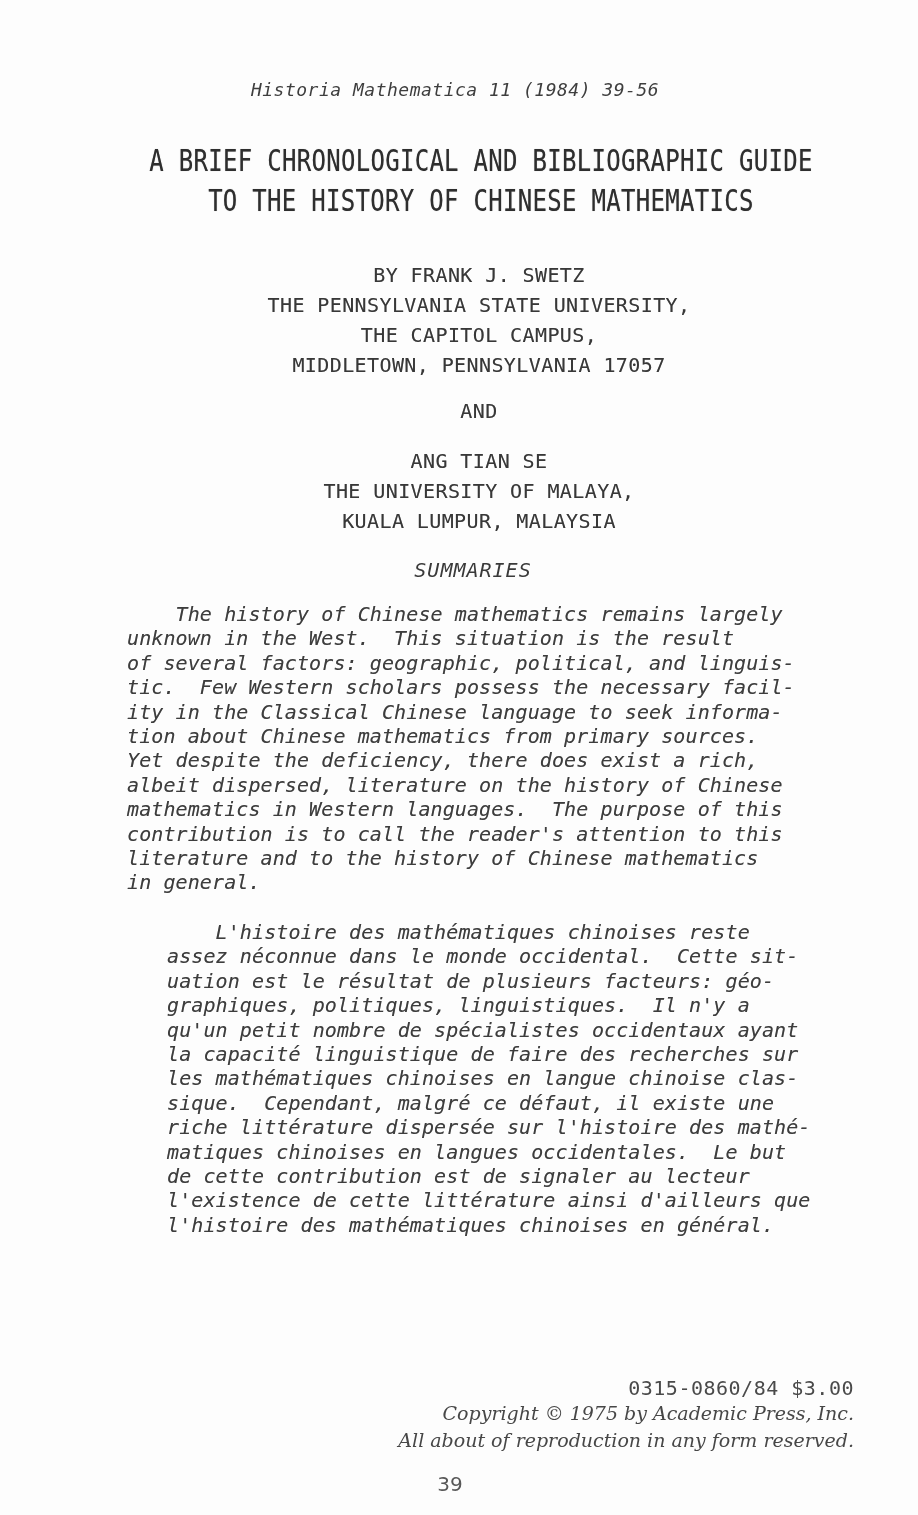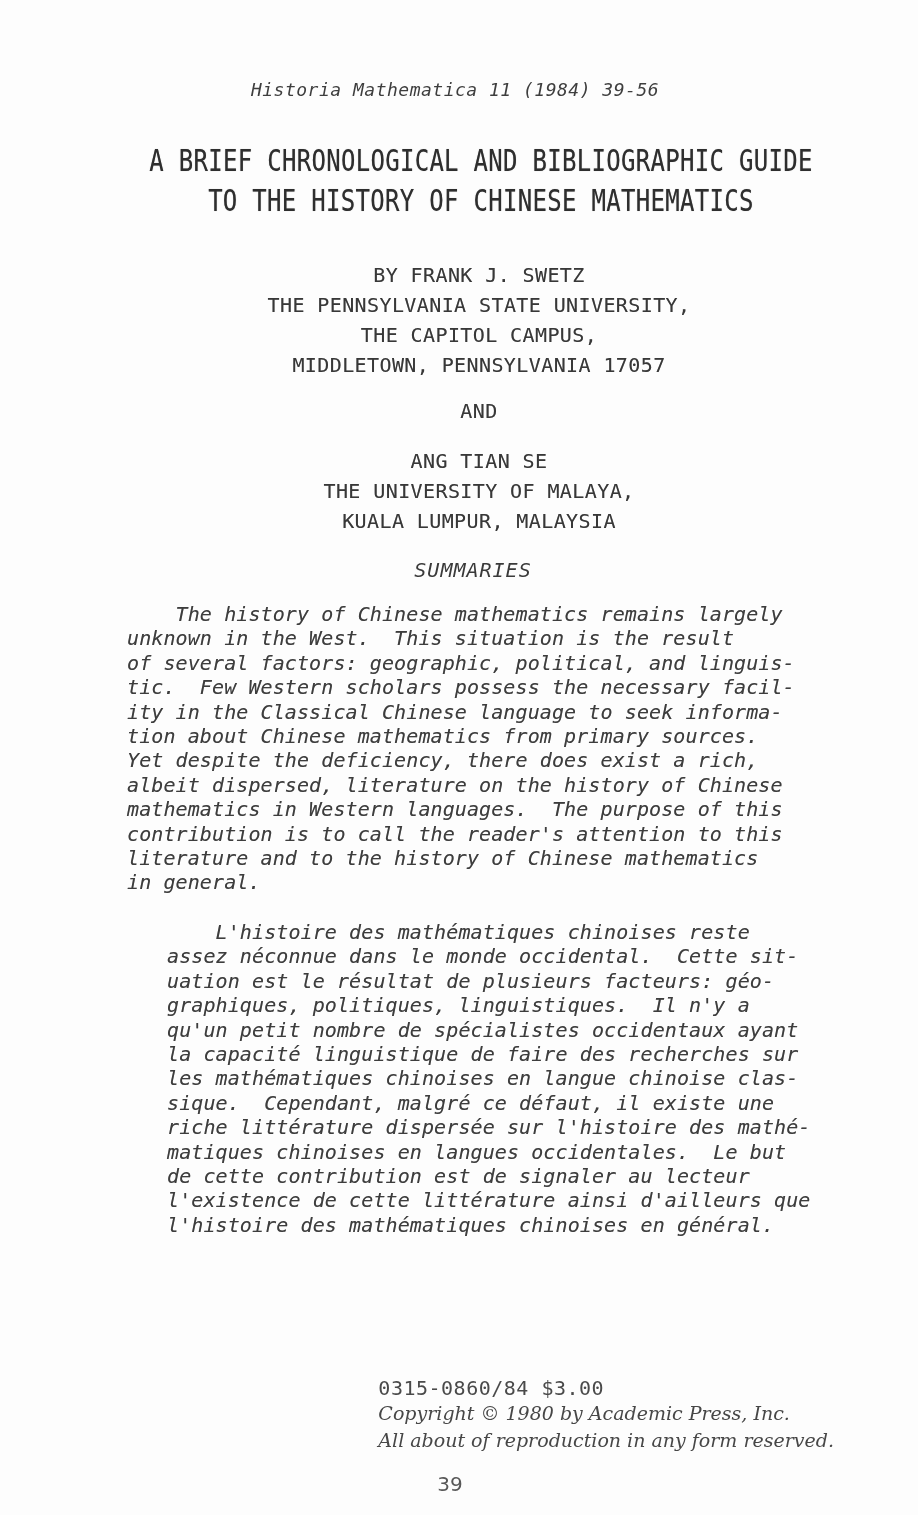--- a/index.html
+++ b/index.html
@@ -71,22 +71,22 @@
     line-height: 24.4px;
     letter-spacing: 0.1px;
     white-space: pre;
     color: #3d3d3d;
     text-shadow: 0 0 0.5px rgba(61,61,61,0.4);
   }
   .summary-english { top: 602px; }
   .summary-french  { top: 920px; margin-left: 40px; }
   .footer-block {
     top: 1376px;
-    right: 84px;
-    text-align: left;
+    right: 64px;
+    text-align: right;
     color: #4a4a4a;
     margin-left: 15px;
   }
   .footer-issn {
     font-family: "DejaVu Sans Mono", monospace;
     font-size: 20px;
     line-height: 24px;
     letter-spacing: 0.5px;
   }
   .footer-copyright, .footer-rights {
@@ -155,19 +155,19 @@
 les mathématiques chinoises en langue chinoise clas-
 sique.  Cependant, malgré ce défaut, il existe une
 riche littérature dispersée sur l'histoire des mathé-
 matiques chinoises en langues occidentales.  Le but
 de cette contribution est de signaler au lecteur
 l'existence de cette littérature ainsi d'ailleurs que
 l'histoire des mathématiques chinoises en général.</div>
 
   <div class="abs footer-block">
     <div class="footer-issn">0315-0860/84 $3.00</div>
-    <div class="footer-copyright">Copyright © 1980 by Academic Press, Inc.</div>
+    <div class="footer-copyright">Copyright © 1975 by Academic Press, Inc.</div>
     <div class="footer-rights">All about of reproduction in any form reserved.</div>
   </div>
 
   <div class="abs centered page-number">39</div>
 
 </div>
 
 </body></html>

